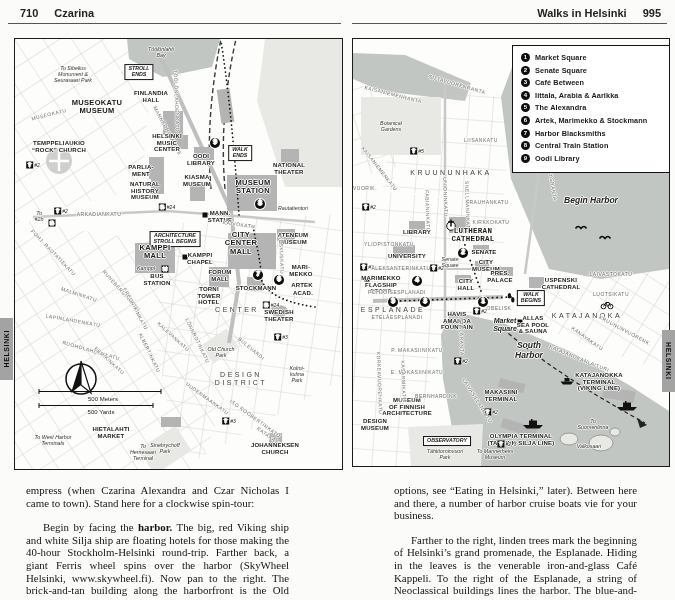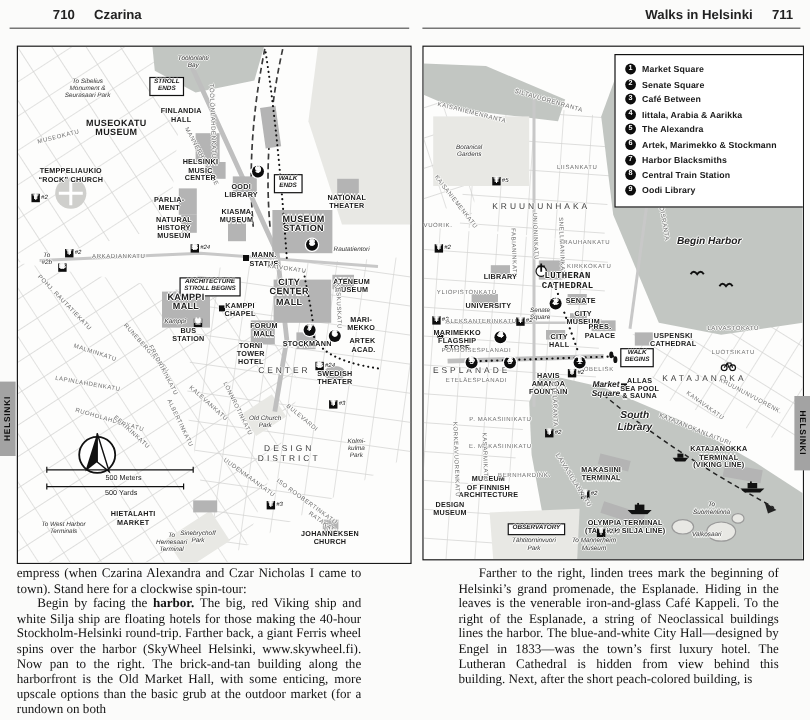--- a/index.html
+++ b/index.html
@@ -5,21 +5,21 @@
   html,body{margin:0;padding:0;}
   body{width:675px;height:600px;background:#fbfbfa;overflow:hidden;
        font-family:"Liberation Sans",sans-serif;color:#1a1a1a;position:relative;}
   .page{position:absolute;top:0;height:600px;}
   #page-left{left:0;width:345px;}
   #page-right{left:345px;width:330px;}
 
   
   .hdr{position:absolute;top:7px;font-weight:bold;font-size:11px;color:#222;}
   #hdr-left{left:20px;}
-  #hdr-left .pgnum{margin-right:16px;margin-left:24px;}
+  #hdr-left .pgnum{margin-right:16px;}
   #hdr-right{right:14px;}
   #hdr-right .pgnum{margin-left:16px;}
   .hdr-rule{position:absolute;top:23px;height:1.4px;background:#555;}
   #rule-left{left:8px;width:333px;}
   #rule-right{left:7px;width:315px;}
 
   
   .map{position:absolute;border:1.4px solid #1a1a1a;background:#fdfdfc;overflow:hidden;}
   #map-left{left:14px;top:38px;width:327px;height:430px;}
   #map-right{left:7px;top:38px;width:316px;height:427px;}
@@ -71,21 +71,21 @@
   #tab-left{left:0;top:318px;}
   #tab-left span{transform:rotate(180deg);}
   #tab-right{right:0;top:330px;}
 
   
   .bodycol{position:absolute;top:472px;height:126px;overflow:hidden;
     font-family:"Liberation Serif",serif;font-size:10.9px;line-height:12.6px;
     text-align:justify;color:#141414;}
   #body-left{left:14px;width:287px;}
   #body-right{left:37px;width:267px;}
-  .bodycol p{margin:0;}
+  .bodycol p{margin:12px;}
   .bodycol p.ind{text-indent:17px;}
 </style>
 </head>
 <body>
 
 <div class="page" id="page-left">
   <div class="hdr" id="hdr-left">
     <span class="pgnum">710</span><span>Czarina</span>
   </div>
   <div class="hdr-rule" id="rule-left"></div>
@@ -270,21 +270,21 @@
     </div>
 
   <div class="bodycol" id="body-left">
     <p>empress (when Czarina Alexandra and Czar Nicholas I came to town). Stand here for a clockwise spin-tour:</p>
     <p class="ind"><span>Begin by facing the </span><b>harbor.</b><span> The big, red Viking ship and white Silja ship are floating hotels for those making the 40-hour Stockholm-Helsinki round-trip. Farther back, a giant Ferris wheel spins over the harbor (SkyWheel Helsinki, www.skywheel.fi). Now pan to the right. The brick-and-tan building along the harborfront is the Old Market Hall, with some enticing, more upscale options than the basic grub at the outdoor market (for a rundown on both</span></p>
   </div>
 </div>
 
 <div class="page" id="page-right">
   <div class="hdr" id="hdr-right">
-    <span>Walks in Helsinki</span><span class="pgnum">711</span>
+    <span>Walks in Helsinki</span><span class="pgnum">995</span>
   </div>
   <div class="hdr-rule" id="rule-right"></div>
 
   <div class="map" id="map-right">
     <svg class="base" viewBox="0 0 316 427" preserveAspectRatio="none">
       <defs>
         <pattern id="gD" width="24" height="24" patternUnits="userSpaceOnUse" patternTransform="rotate(4)">
             <path d="M0 0H24M0 0V24" stroke="#d4d4d2" stroke-width="1.1" fill="none"></path>
           </pattern>
         <pattern id="gE" width="22" height="22" patternUnits="userSpaceOnUse" patternTransform="rotate(32)">
@@ -409,21 +409,21 @@
         <span class="m-ico" style="left: 254px; top: 266px;"><svg width="14" height="9" viewBox="0 0 14 9">
             <circle cx="3.5" cy="6" r="2.4" fill="none" stroke="#111"></circle>
             <circle cx="10.5" cy="6" r="2.4" fill="none" stroke="#111"></circle>
             <path d="M3.5 6 L6 2 H9 L10.5 6 M6 2 L7.5 6" stroke="#111" fill="none"></path>
           </svg></span>
         <span class="m-district" style="left: 234px; top: 277px;">KATAJANOKA</span>
         <span class="m-street" style="left: 234px; top: 300px; transform: translate(-50%, -50%) rotate(36deg);">KANAVAKATU</span>
         <span class="m-street" style="left: 272px; top: 292px; transform: translate(-50%, -50%) rotate(28deg);">KRUUNUNVUORENK.</span>
         <span class="m-street" style="left: 226px; top: 320px; transform: translate(-50%, -50%) rotate(22deg);">KATAJANOKANLAITURI</span>
         <span class="m-water" style="left: 176px; top: 312px;">South
-Library</span>
+Harbor</span>
         <span class="m-place" style="left: 246px; top: 343px;">KATAJANOKKA
 TERMINAL
 (VIKING LINE)</span>
         <span class="m-ico" style="left: 214px; top: 342px;"><svg width="15" height="8" viewBox="0 0 15 8">
             <path d="M1 4.5 H14 L11.5 7.5 H3.5 Z" fill="#111"></path>
             <rect x="5" y="1" width="5" height="3.5" fill="#111"></rect>
           </svg></span>
         <span class="m-ico" style="left: 274px; top: 367px;"><svg width="22" height="10" viewBox="0 0 22 10">
             <path d="M1 6 H21 L17.5 9.5 H4.5 Z" fill="#111"></path>
             <rect x="7" y="1.5" width="8" height="4.5" fill="#111"></rect>
@@ -502,15 +502,16 @@
           </div>
         </div>
     </div>
   </div>
 
   <div class="tab" id="tab-right">
       <span>HELSINKI</span>
     </div>
 
   <div class="bodycol" id="body-right">
+    <p>options, see “Eating in Helsinki,” later). Between here and there, a number of harbor cruise boats vie for your business.</p>
     <p class="ind">Farther to the right, linden trees mark the beginning of Helsinki’s grand promenade, the Esplanade. Hiding in the leaves is the venerable iron-and-glass Café Kappeli. To the right of the Esplanade, a string of Neoclassical buildings lines the harbor. The blue-and-white City Hall—designed by Engel in 1833—was the town’s first luxury hotel. The Lutheran Cathedral is hidden from view behind this building. Next, after the short peach-colored building, is</p>
   </div>
 </div>
 
 </body></html>

